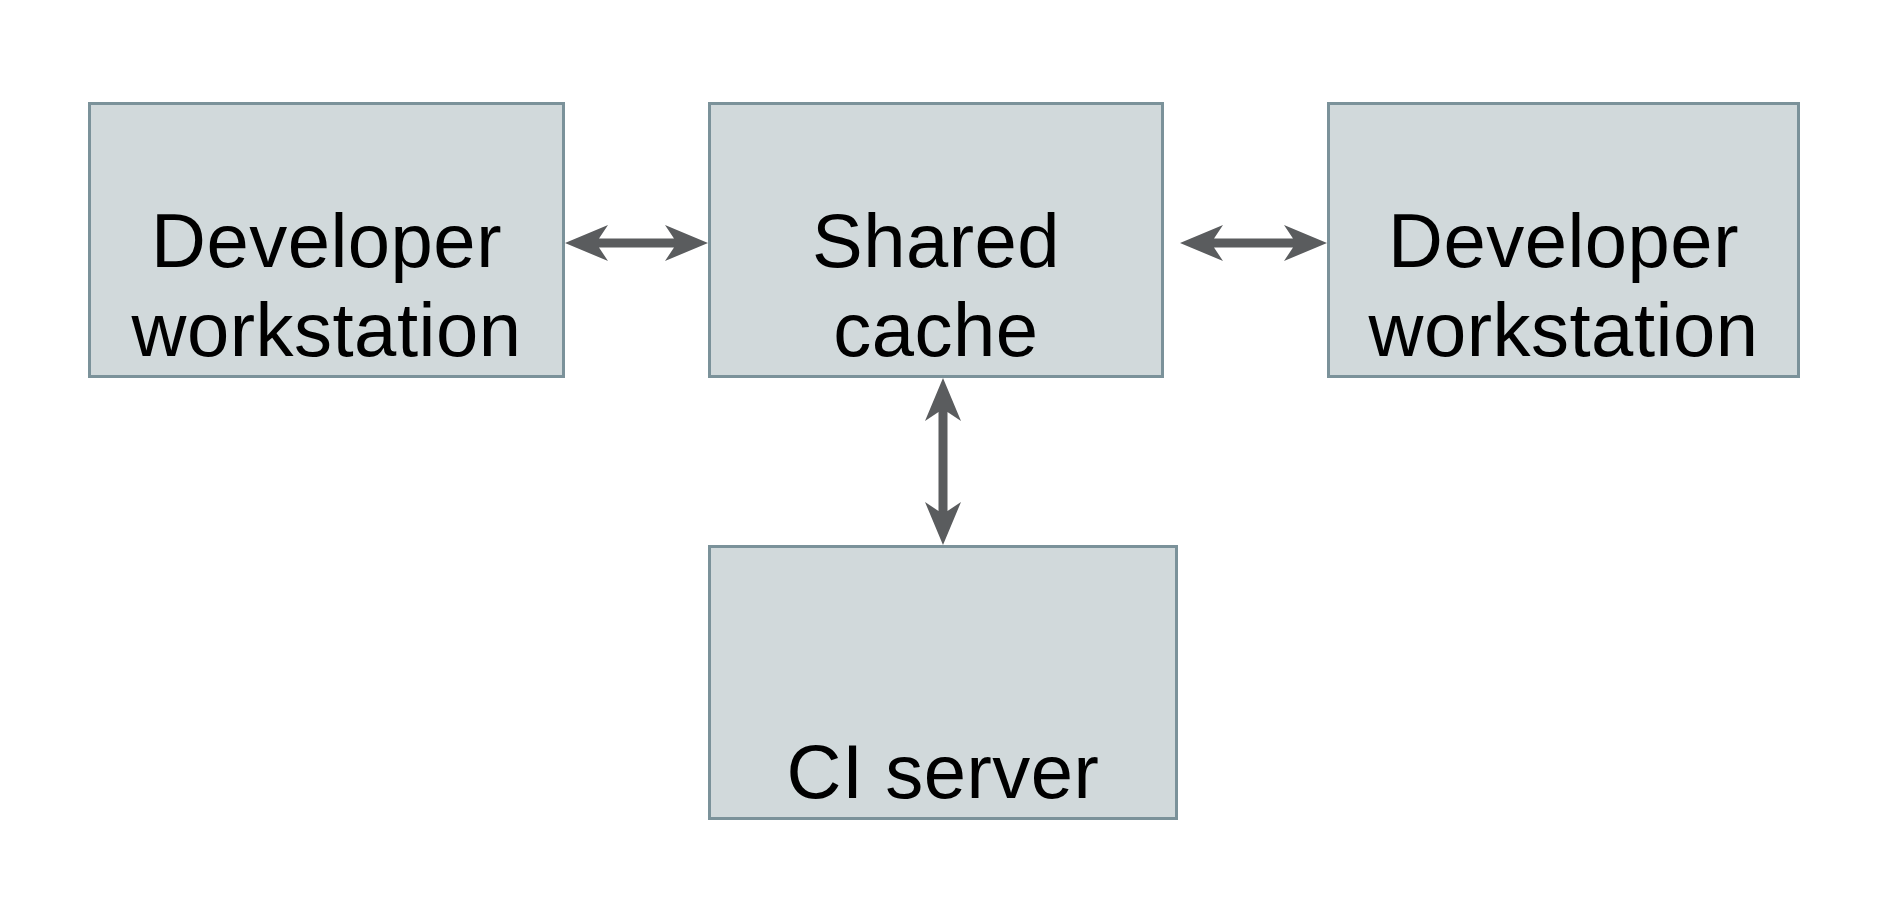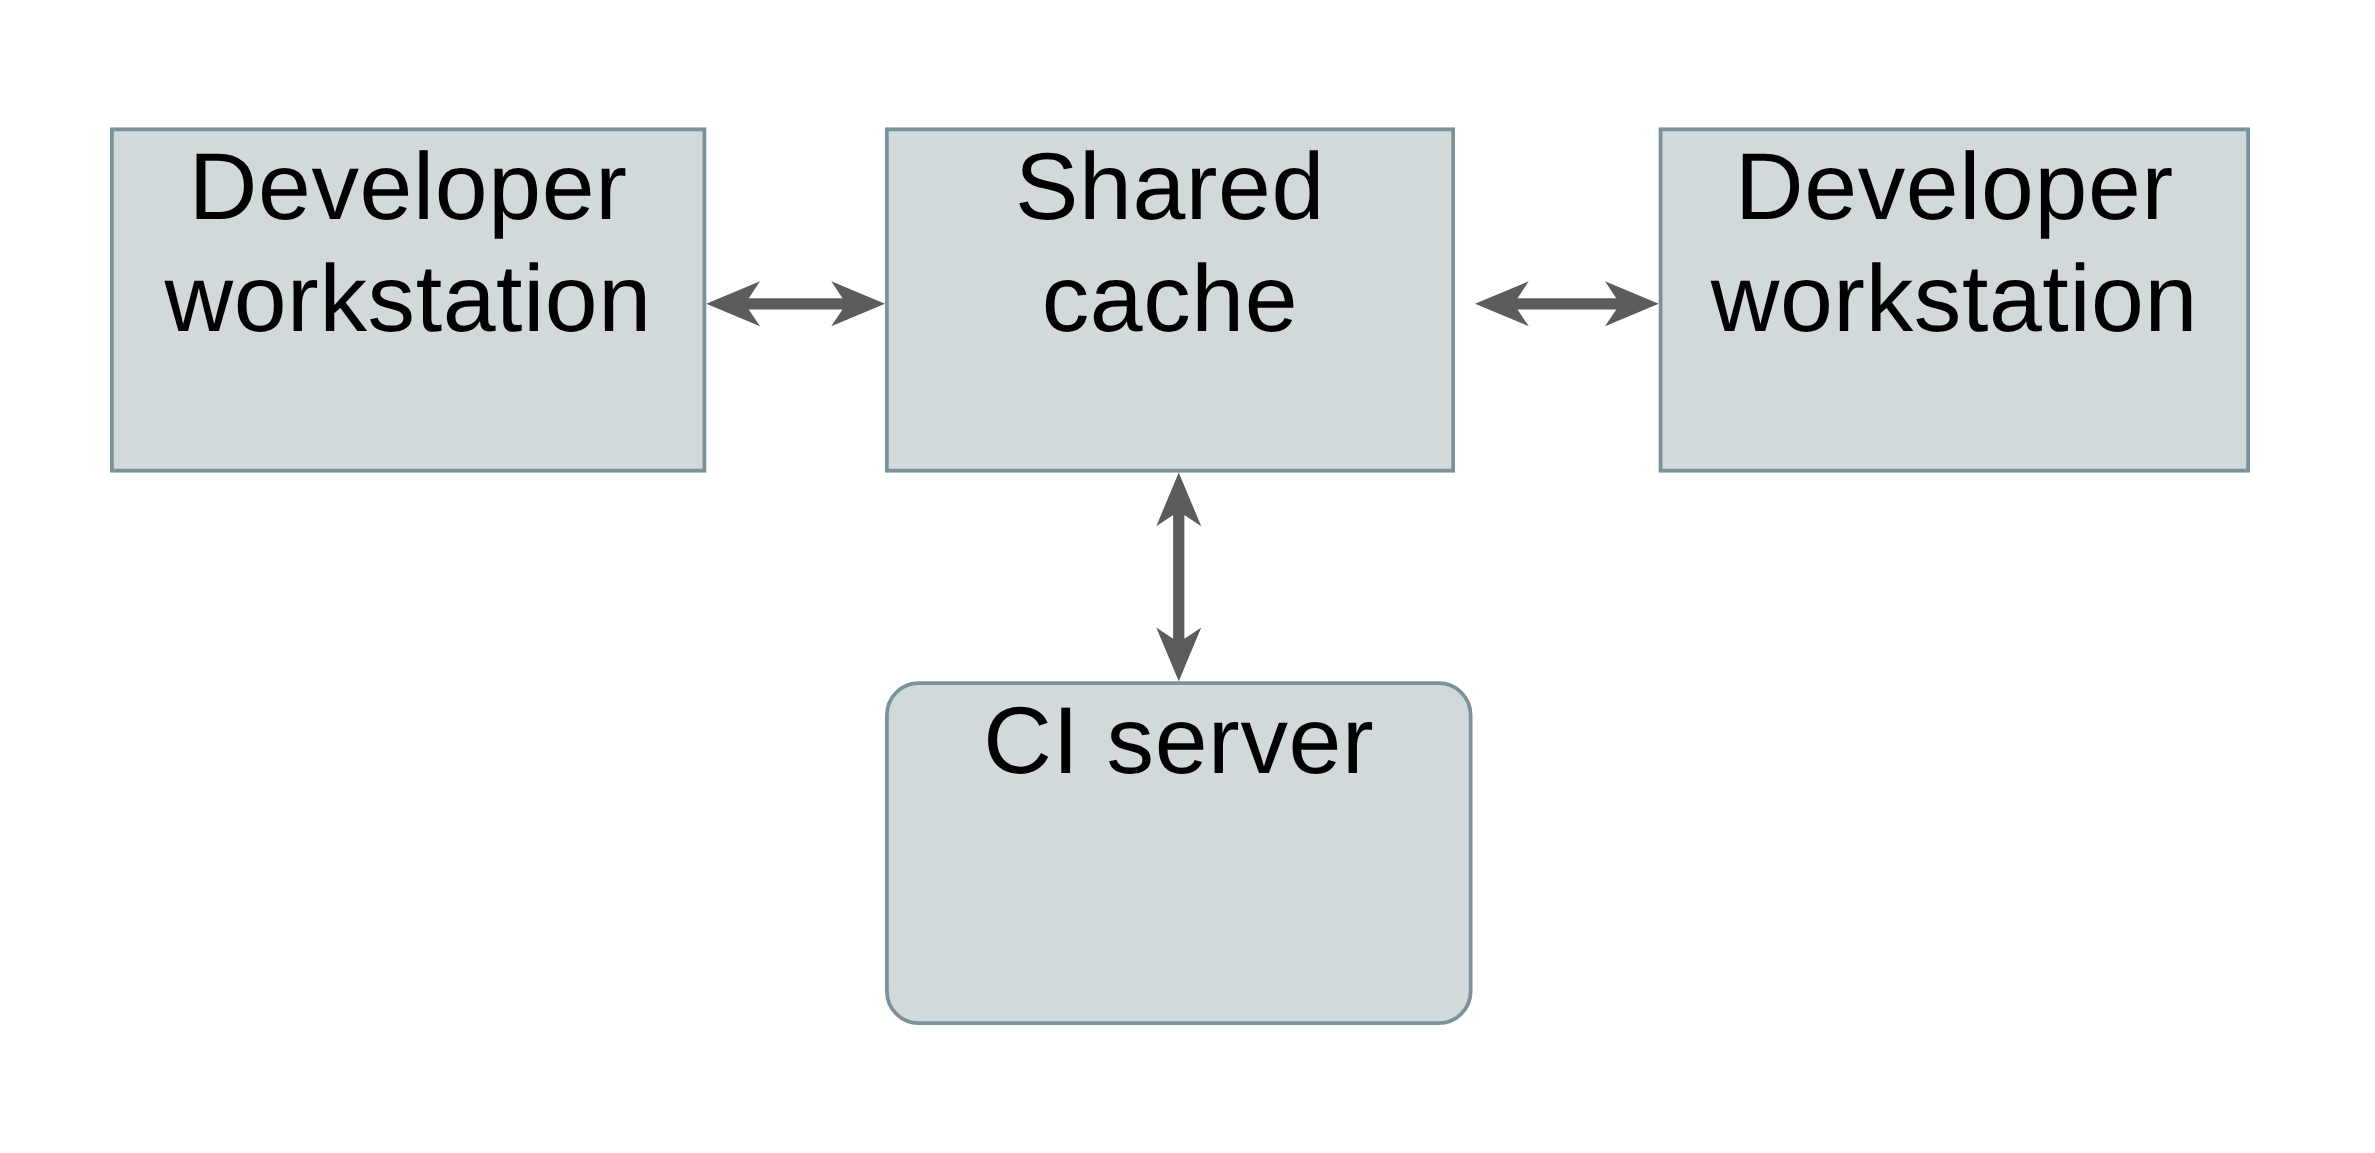--- a/index.html
+++ b/index.html
@@ -20,35 +20,35 @@
     width: 1900px;
     height: 922px;
     background: var(--bg);
     overflow: hidden;
   }
   .node {
     position: absolute;
     background: var(--node-fill);
     border: 3px solid var(--node-border);
     display: flex;
-    align-items: flex-start;
+    align-items: flex-end;
     justify-content: center;
     text-align: center;
   }
   .node .label {
     font-size: 76px;
     line-height: 1.18;
     color: var(--text);
     white-space: pre-line;
     letter-spacing: 0.5px;
   }
   #node-dev-left   { left: 88px;   top: 102px; width: 477px; height: 276px; }
   #node-cache      { left: 708px;  top: 102px; width: 456px; height: 276px; }
   #node-dev-right  { left: 1327px; top: 102px; width: 473px; height: 276px; }
-  #node-ci         { left: 708px;  top: 545px; width: 470px; height: 275px; border-radius: 27px; }
+  #node-ci         { left: 708px;  top: 545px; width: 470px; height: 275px; }
 
   .edge { position: absolute; }
   #edge-left-cache  { left: 565px;  top: 221px; }
   #edge-cache-right { left: 1180px; top: 221px; }
   #edge-cache-ci    { left: 921px;  top: 378px; }
 </style>
 </head>
 <body>
 
 <div class="canvas">

